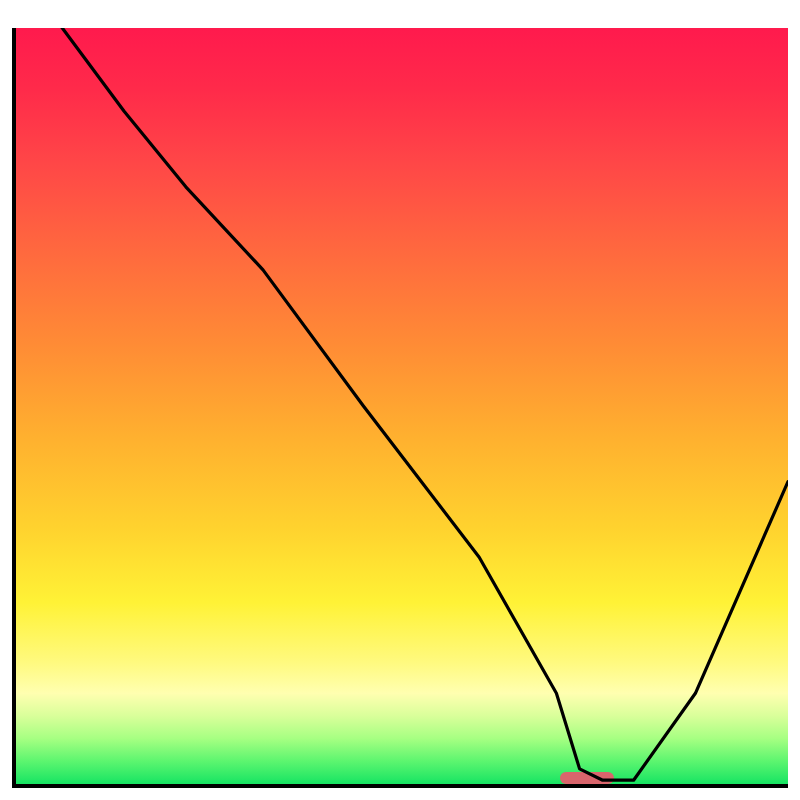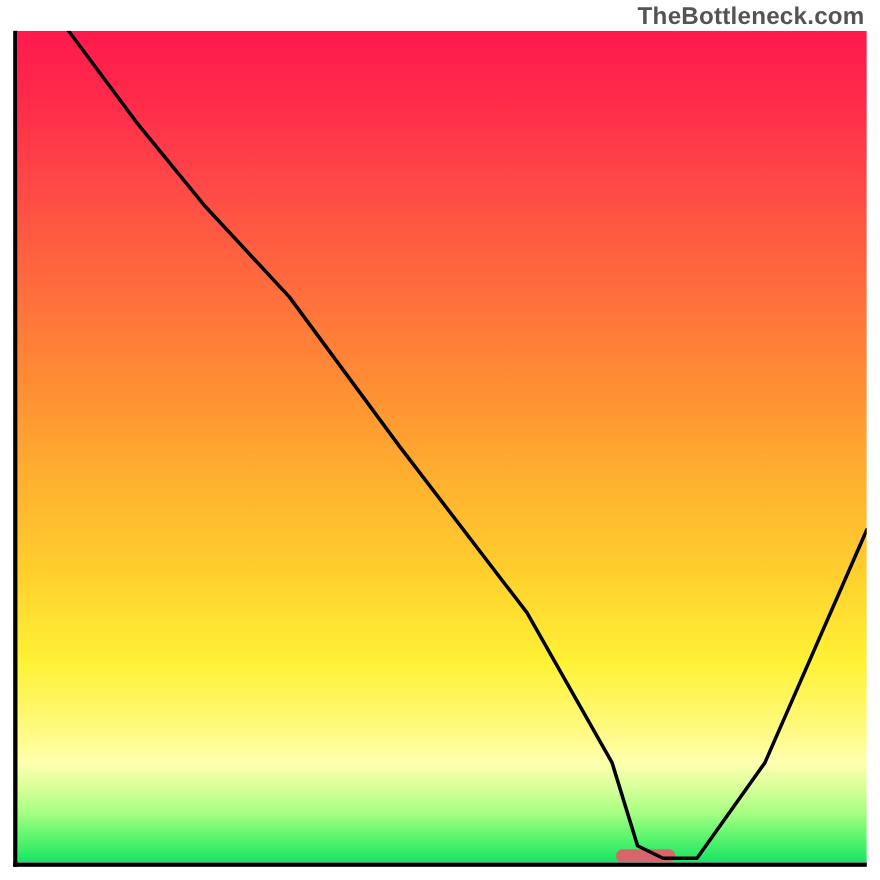--- a/index.html
+++ b/index.html
@@ -69,21 +69,20 @@
     left: 0;
     top: 0;
     width: 100%;
     height: 100%;
   }
 </style>
 </head>
 <body>
 <div class="outer">
 
-  <div class="watermark">TheBottleneck.com</div>
 
   <div class="plot">
     <div class="gradient"></div>
     <div class="marker" id="marker" style="left: 544.26px; width: 54.04px; height: 12.096px; bottom: 0px; background: rgb(217, 101, 108);"></div>
     <svg class="curve-svg" id="curve-svg" viewBox="0 0 772 756" preserveAspectRatio="none">
       <path id="curve-path" d="M0.0 -52.9 L46.3 0.0 L108.1 83.2 L169.8 158.8 L247.0 241.9 L347.4 378.0 L463.2 529.2 L540.4 665.3 L563.6 740.9 L586.7 752.2 L617.6 752.2 L679.4 665.3 L772.0 453.6" stroke="#000" stroke-width="3.2" fill="none" stroke-linejoin="round" stroke-linecap="round"></path>
     </svg>
   </div>
 </div>
 

